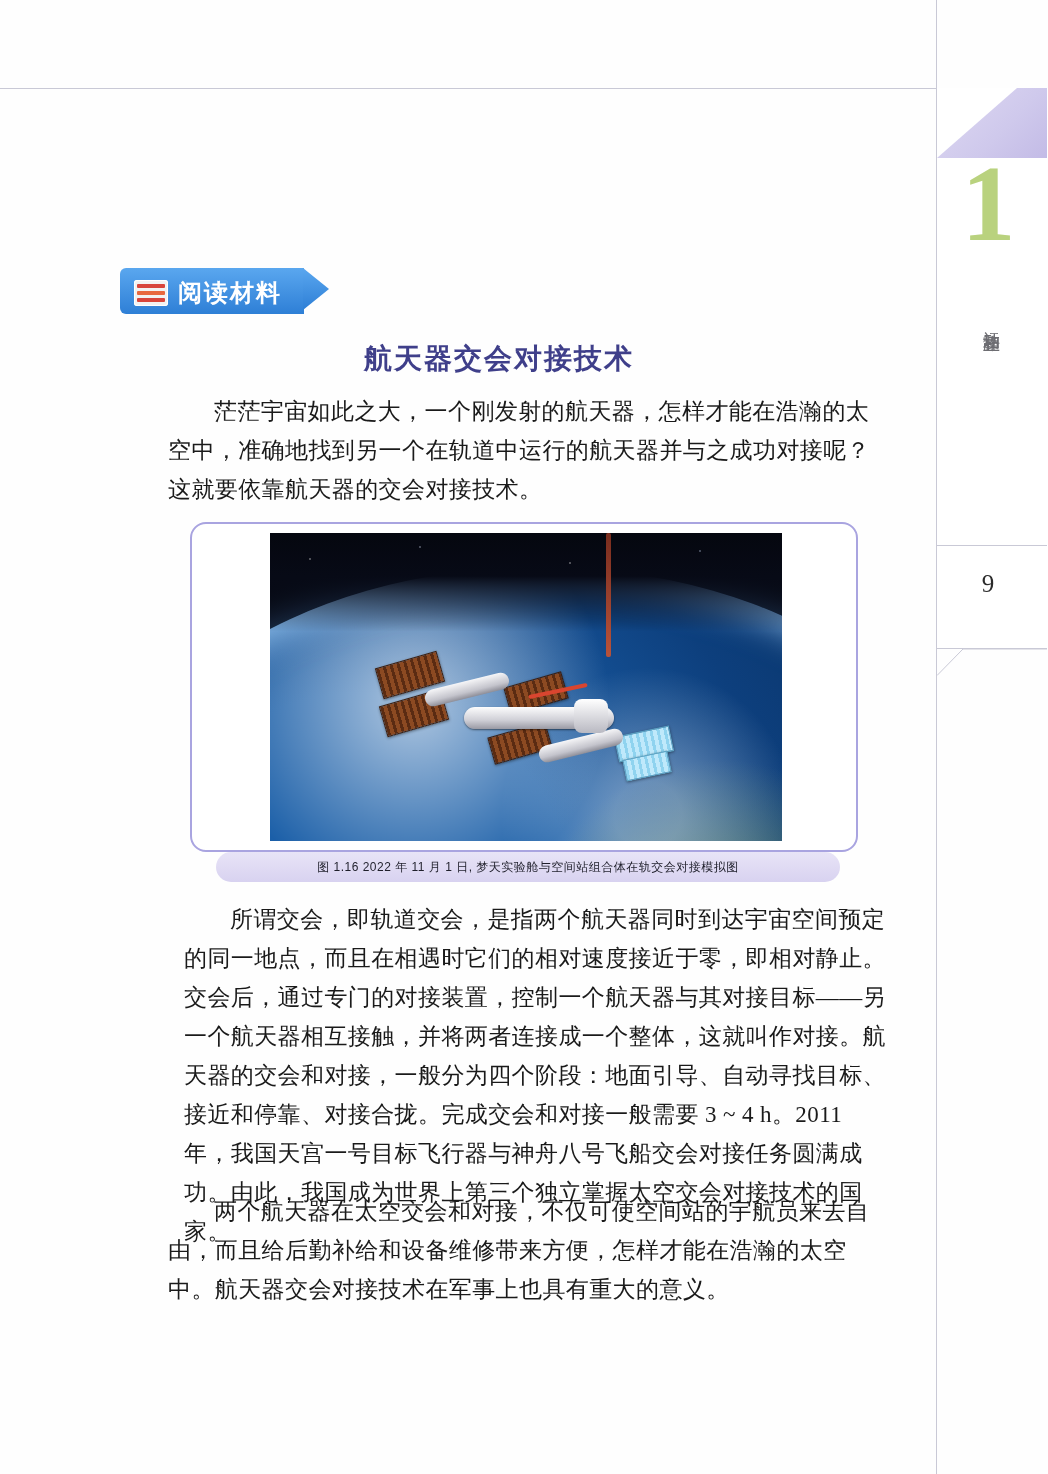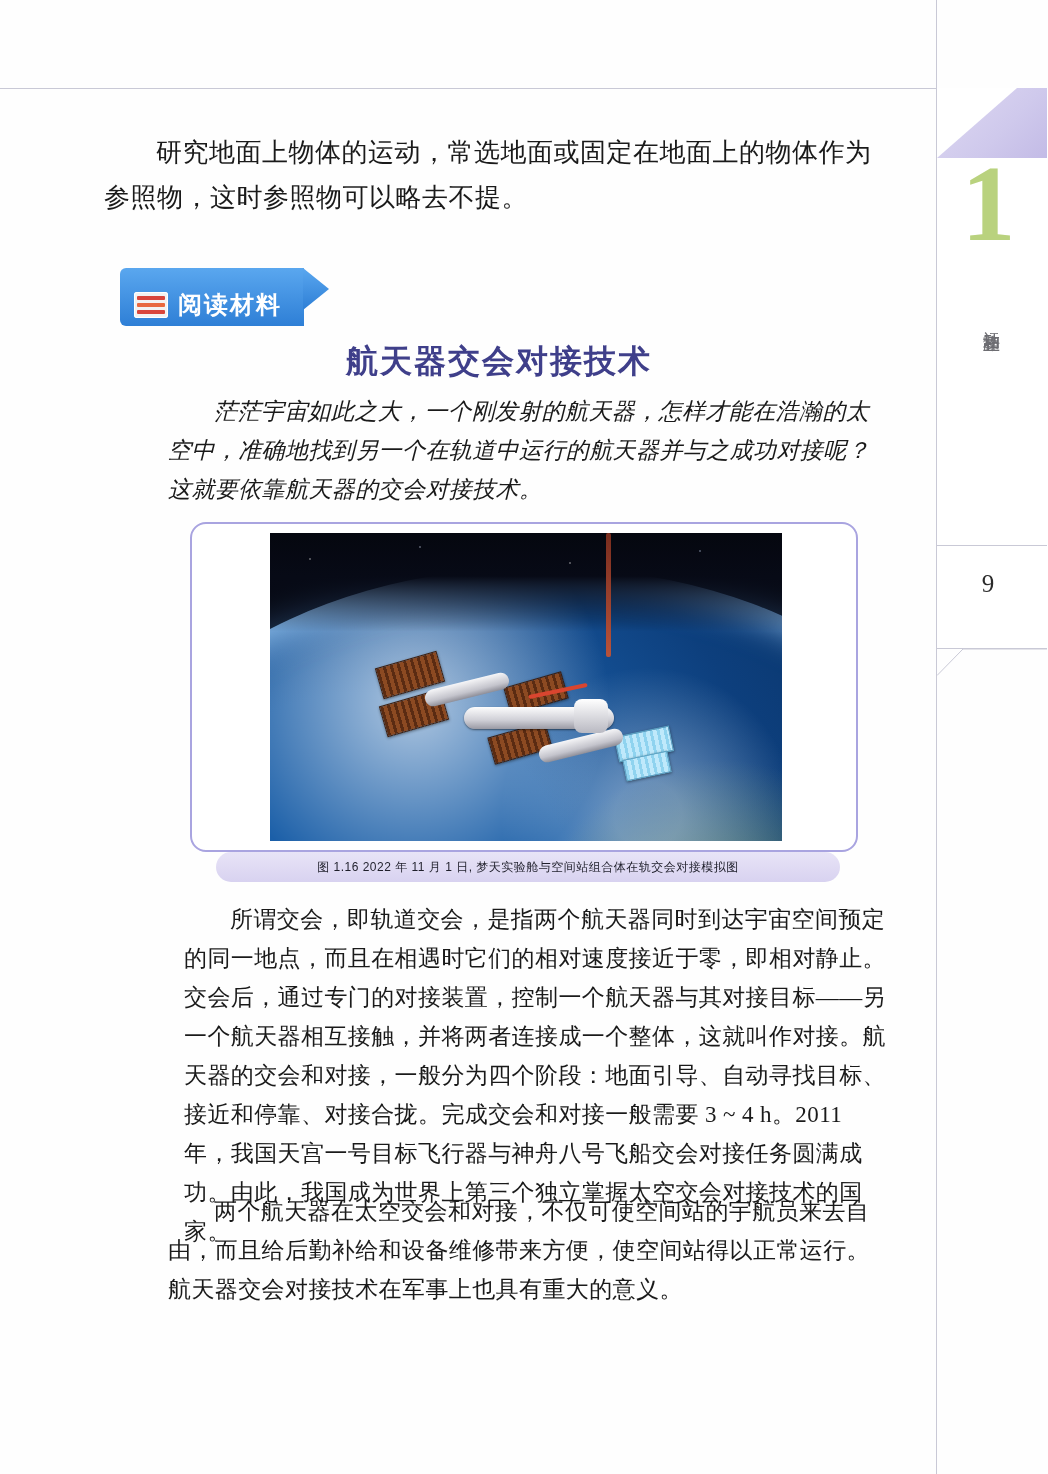--- a/index.html
+++ b/index.html
@@ -140,21 +140,21 @@
     top: 268px;
     height: 42px;
     display: flex;
     align-items: stretch;
   }
   .badge {
     position: relative;
     display: flex;
     align-items: center;
     height: 42px;
-    padding: 16px 22px 0 14px;
+    padding: 4px 22px 0 14px;
     background: linear-gradient(180deg, #5aa7ef 0%, #2e7fd6 100%);
     border-radius: 6px 0 0 6px;
   }
   .badge-tail {
     width: 26px;
     height: 42px;
     background: linear-gradient(180deg, #5aa7ef 0%, #2e7fd6 100%);
     clip-path: polygon(0 0, 100% 50%, 0 100%);
     margin-left: -1px;
   }
@@ -188,32 +188,31 @@
     white-space: nowrap;
   }
 
   
   .article-title {
     position: absolute;
     left: 104px;
     top: 340px;
     width: 790px;
     text-align: center;
-    font-size: 32px;
+    font-size: 28px;
     font-weight: 700;
     letter-spacing: 2px;
     color: #3f3f8a;
     font-family: "Liberation Sans", sans-serif;
   }
   .article-col {
     position: absolute;
     left: 168px;
     top: 392px;
     width: 706px;
-    font-style: italic;
   }
   p.apara {
     margin: 0;
     font-size: 23px;
     line-height: 39px;
     color: #1a1a1a;
     text-indent: 2em;
     letter-spacing: 0.4px;
     font-family: "Liberation Serif", "DejaVu Serif", serif;
   }
@@ -395,23 +394,20 @@
     <div class="tab-hrule r1"></div>
     <div class="page-number">9</div>
     <div class="tab-hrule r2"></div>
     <div class="tab-notch-diag">
       <svg width="110" height="28" viewBox="0 0 110 28">
         <path d="M0 27.5 L26 1 L110 1" fill="none" stroke="#c9c9d6" stroke-width="1"></path>
       </svg>
     </div>
   </div>
 
-  <div class="body-col">
-    <p class="para">研究地面上物体的运动，常选地面或固定在地面上的物体作为参照物，这时参照物可以略去不提。</p>
-  </div>
 
   <div class="badge-wrap">
     <div class="badge">
       <span class="badge-icon">
         <i></i>
           <i></i>
           <i></i>
       </span>
       <span class="badge-label">阅读材料</span>
     </div>
@@ -445,16 +441,16 @@
       </div>
     </div>
   </div>
   <div class="caption">图 1.16    2022 年 11 月 1 日, 梦天实验舱与空间站组合体在轨交会对接模拟图</div>
 
   <div class="article-col2">
     <p class="apara">所谓交会，即轨道交会，是指两个航天器同时到达宇宙空间预定的同一地点，而且在相遇时它们的相对速度接近于零，即相对静止。交会后，通过专门的对接装置，控制一个航天器与其对接目标——另一个航天器相互接触，并将两者连接成一个整体，这就叫作对接。航天器的交会和对接，一般分为四个阶段：地面引导、自动寻找目标、接近和停靠、对接合拢。完成交会和对接一般需要 3 ~ 4 h。2011 年，我国天宫一号目标飞行器与神舟八号飞船交会对接任务圆满成功。由此，我国成为世界上第三个独立掌握太空交会对接技术的国家。</p>
   </div>
 
   <div class="article-col3">
-    <p class="apara">两个航天器在太空交会和对接，不仅可使空间站的宇航员来去自由，而且给后勤补给和设备维修带来方便，使空间站得以正常运行。航天器交会对接技术在军事上也具有重大的意义。</p>
+    <p class="apara">两个航天器在太空交会和对接，不仅可使空间站的宇航员来去自由，而且给后勤补给和设备维修带来方便，怎样才能在浩瀚的太空中。航天器交会对接技术在军事上也具有重大的意义。</p>
   </div>
 
 </div>
 
 </body></html>

